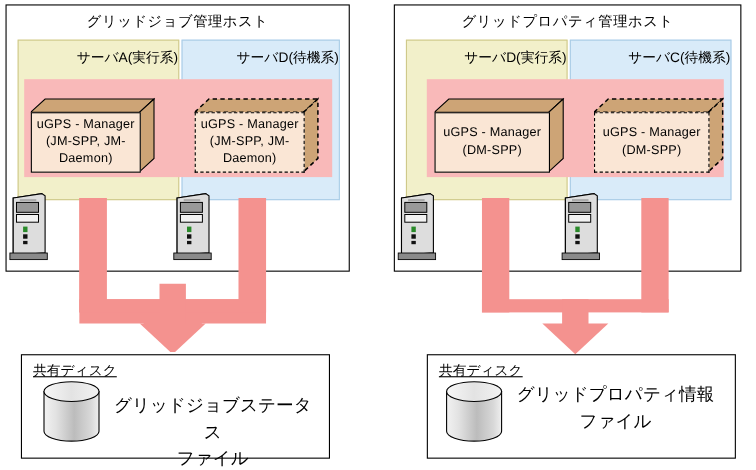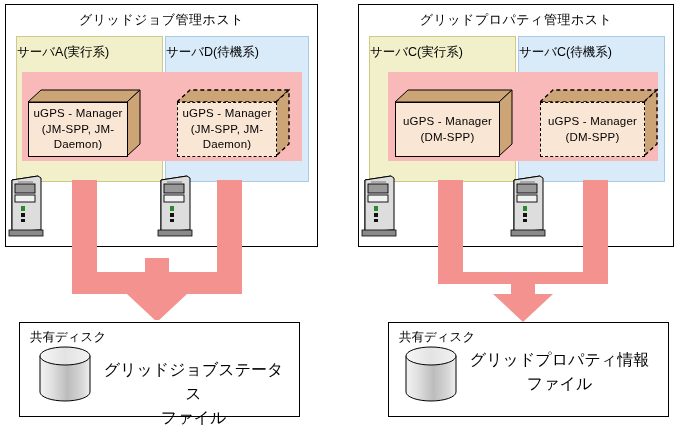--- a/index.html
+++ b/index.html
@@ -47,21 +47,21 @@
   }
   .srv-standby {
     background: #d9ebf9;
     border: 1px solid #a9cce6;
   }
   .srv-label {
     position: absolute;
     top: 7px;
     left: 0;
     width: 100%;
-    text-align: left;
+    text-align: right;
     font-size: 12.5px;
     white-space: nowrap;
   }
 
   
   .cluster-band {
     background: #f9b9b9;
     box-sizing: border-box;
   }
 
@@ -98,20 +98,21 @@
     border: 1.5px solid #000;
     background: #ffffff;
     box-sizing: border-box;
   }
   .disk-title {
     position: absolute;
     left: 10px;
     top: 6px;
     font-size: 12.5px;
     white-space: nowrap;
+    text-decoration: underline;
   }
   .disk-filelabel {
     position: absolute;
     font-size: 16px;
     line-height: 1.5;
     white-space: pre-line;
     text-align: center;
   }
 
   
@@ -220,21 +221,21 @@
     <ellipse cx="27" cy="10" rx="25" ry="9" fill="url(#capGradL)" stroke="#000" stroke-width="1"></ellipse>
   </svg>
   <div class="disk-filelabel" style="left:96px; top:358px; width:195px;">グリッドジョブステータス
 ファイル</div>
 
   <div class="abs host-box" style="left:358px; top:4px; width:316px; height:243px;">
     <div class="host-title">グリッドプロパティ管理ホスト</div>
   </div>
 
   <div class="abs srv-panel srv-active" style="left:369px; top:36px; width:147px; height:146px;">
-    <div class="srv-label">サーバC(実行系)</div>
+    <div class="srv-label">サーバD(実行系)</div>
   </div>
   <div class="abs srv-panel srv-standby" style="left:518px; top:36px; width:147px; height:146px;">
     <div class="srv-label">サーバC(待機系)</div>
   </div>
 
   <div class="abs cluster-band" style="left:388px; top:72px; width:270px; height:89px;"></div>
 
   <div class="box3d" style="left:395px; top:88px; width:118px; height:70px;">
     <svg class="top" width="118" height="70" viewBox="0 0 118 70">
       <polygon points="0,14 13,2 117,2 104,14" fill="#cda476" stroke="#000" stroke-width="1"></polygon>

